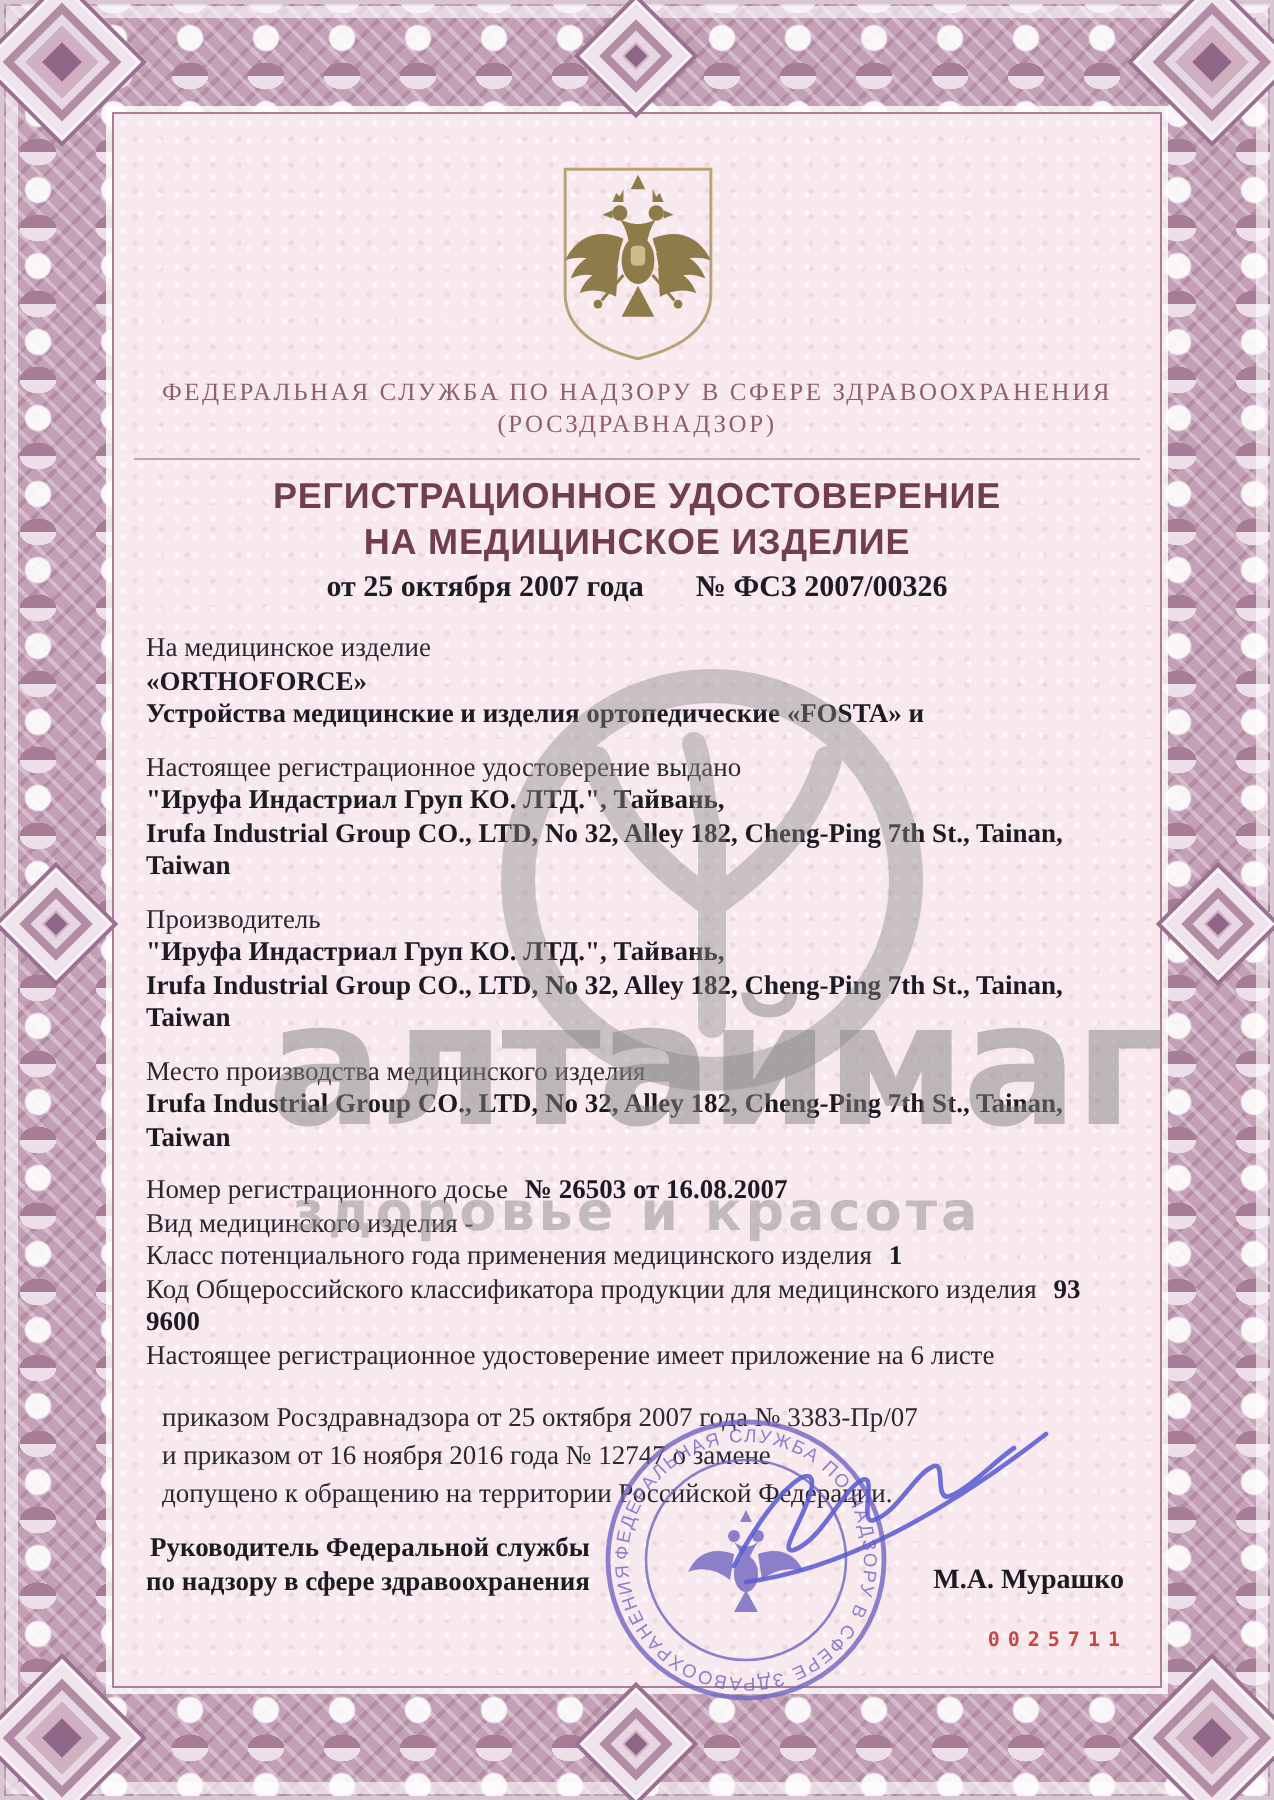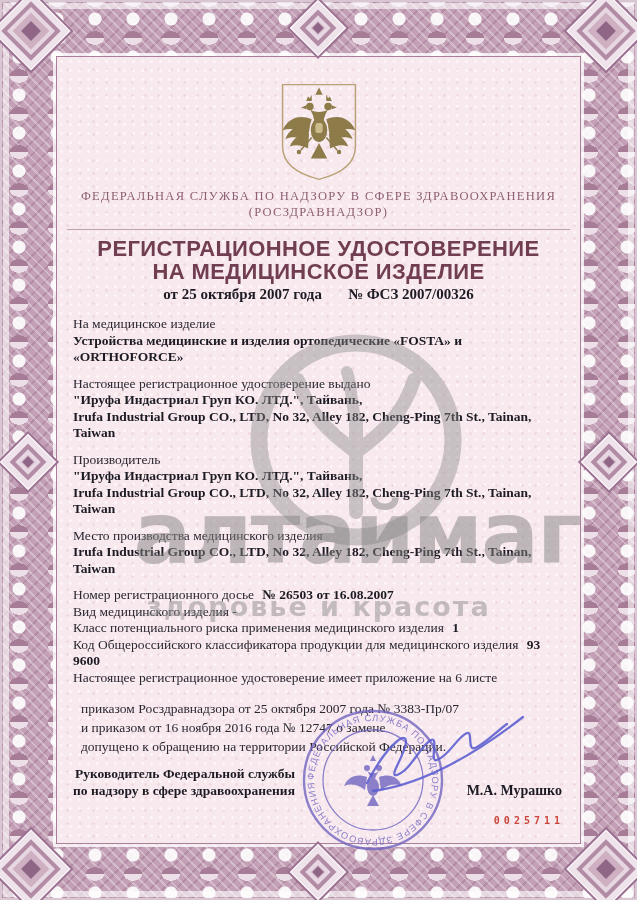--- a/index.html
+++ b/index.html
@@ -41,21 +41,21 @@
     border:1px solid #ab7f99; box-shadow:0 0 0 3px rgba(255,255,255,.8);
     color:#2a2731;
   }
 
   .shield{ display:block; margin:24px auto 6px; }
 
   .agency{ text-align:center; color:#8d5f72; font-size:12.5px; letter-spacing:1.3px; line-height:15.5px; }
   .rule{ border:0; border-top:1px solid #c2a2b2; margin:9px 10px 0; }
 
   .title{ text-align:center; margin-top:7px; color:#703d51;
-    font-family:"Liberation Sans", sans-serif; font-weight:bold; font-size:22px; line-height:23px; letter-spacing:.4px; }
+    font-family:"Liberation Sans", sans-serif; font-weight:bold; font-size:18px; line-height:23px; letter-spacing:.4px; }
   .dateline{ display:flex; justify-content:center; gap:26px; margin-top:3px;
     font-weight:bold; font-size:15px; color:#1d1b24; }
 
   .content{ padding:13px 16px 0; font-size:13.5px; line-height:16.5px; }
   .content p{ margin:0; }
   .sec{ margin-bottom:10px; }
   .b{ font-weight:bold; color:#1c1a23; }
   .oneline{ margin-bottom:10px; }
   .lbl-inline{ margin-right:5px; }
 
@@ -130,22 +130,22 @@
       <div>НА МЕДИЦИНСКОЕ ИЗДЕЛИЕ</div>
     </div>
     <div class="dateline">
       <span>от  25 октября 2007 года</span>
       <span>№   ФСЗ 2007/00326</span>
     </div>
 
     <div class="content">
       <div class="sec">
         <p>На медицинское изделие</p>
+        <p class="b">«ORTHOFORCE»</p>
         <p class="b">Устройства медицинские и изделия ортопедические «FOSTA» и</p>
-        <p class="b">«ORTHOFORCE»</p>
       </div>
 
       <div class="sec">
         <p>Настоящее регистрационное удостоверение выдано</p>
         <p class="b">"Ируфа Индастриал Груп КО. ЛТД.", Тайвань,</p>
         <p class="b">Irufa Industrial Group CO., LTD, No 32, Alley 182, Cheng-Ping 7th St., Tainan,</p>
         <p class="b">Taiwan</p>
       </div>
 
       <div class="sec">
@@ -162,21 +162,21 @@
       </div>
 
       <p class="oneline">
         <span class="lbl-inline">Номер регистрационного досье</span>
         <span class="b">№ 26503 от 16.08.2007</span>
       </p>
 
       <p class="oneline">Вид медицинского изделия -</p>
 
       <p class="oneline">
-        <span class="lbl-inline">Класс потенциального риска применения медицинского изделия</span>
+        <span class="lbl-inline">Класс потенциального года применения медицинского изделия</span>
         <span class="b">1</span>
       </p>
 
       <p class="oneline">
         <span class="lbl-inline">Код Общероссийского классификатора продукции для медицинского изделия</span>
         <span class="b">93 9600</span>
       </p>
 
       <p>Настоящее регистрационное удостоверение имеет приложение на 6 листе</p>
 

